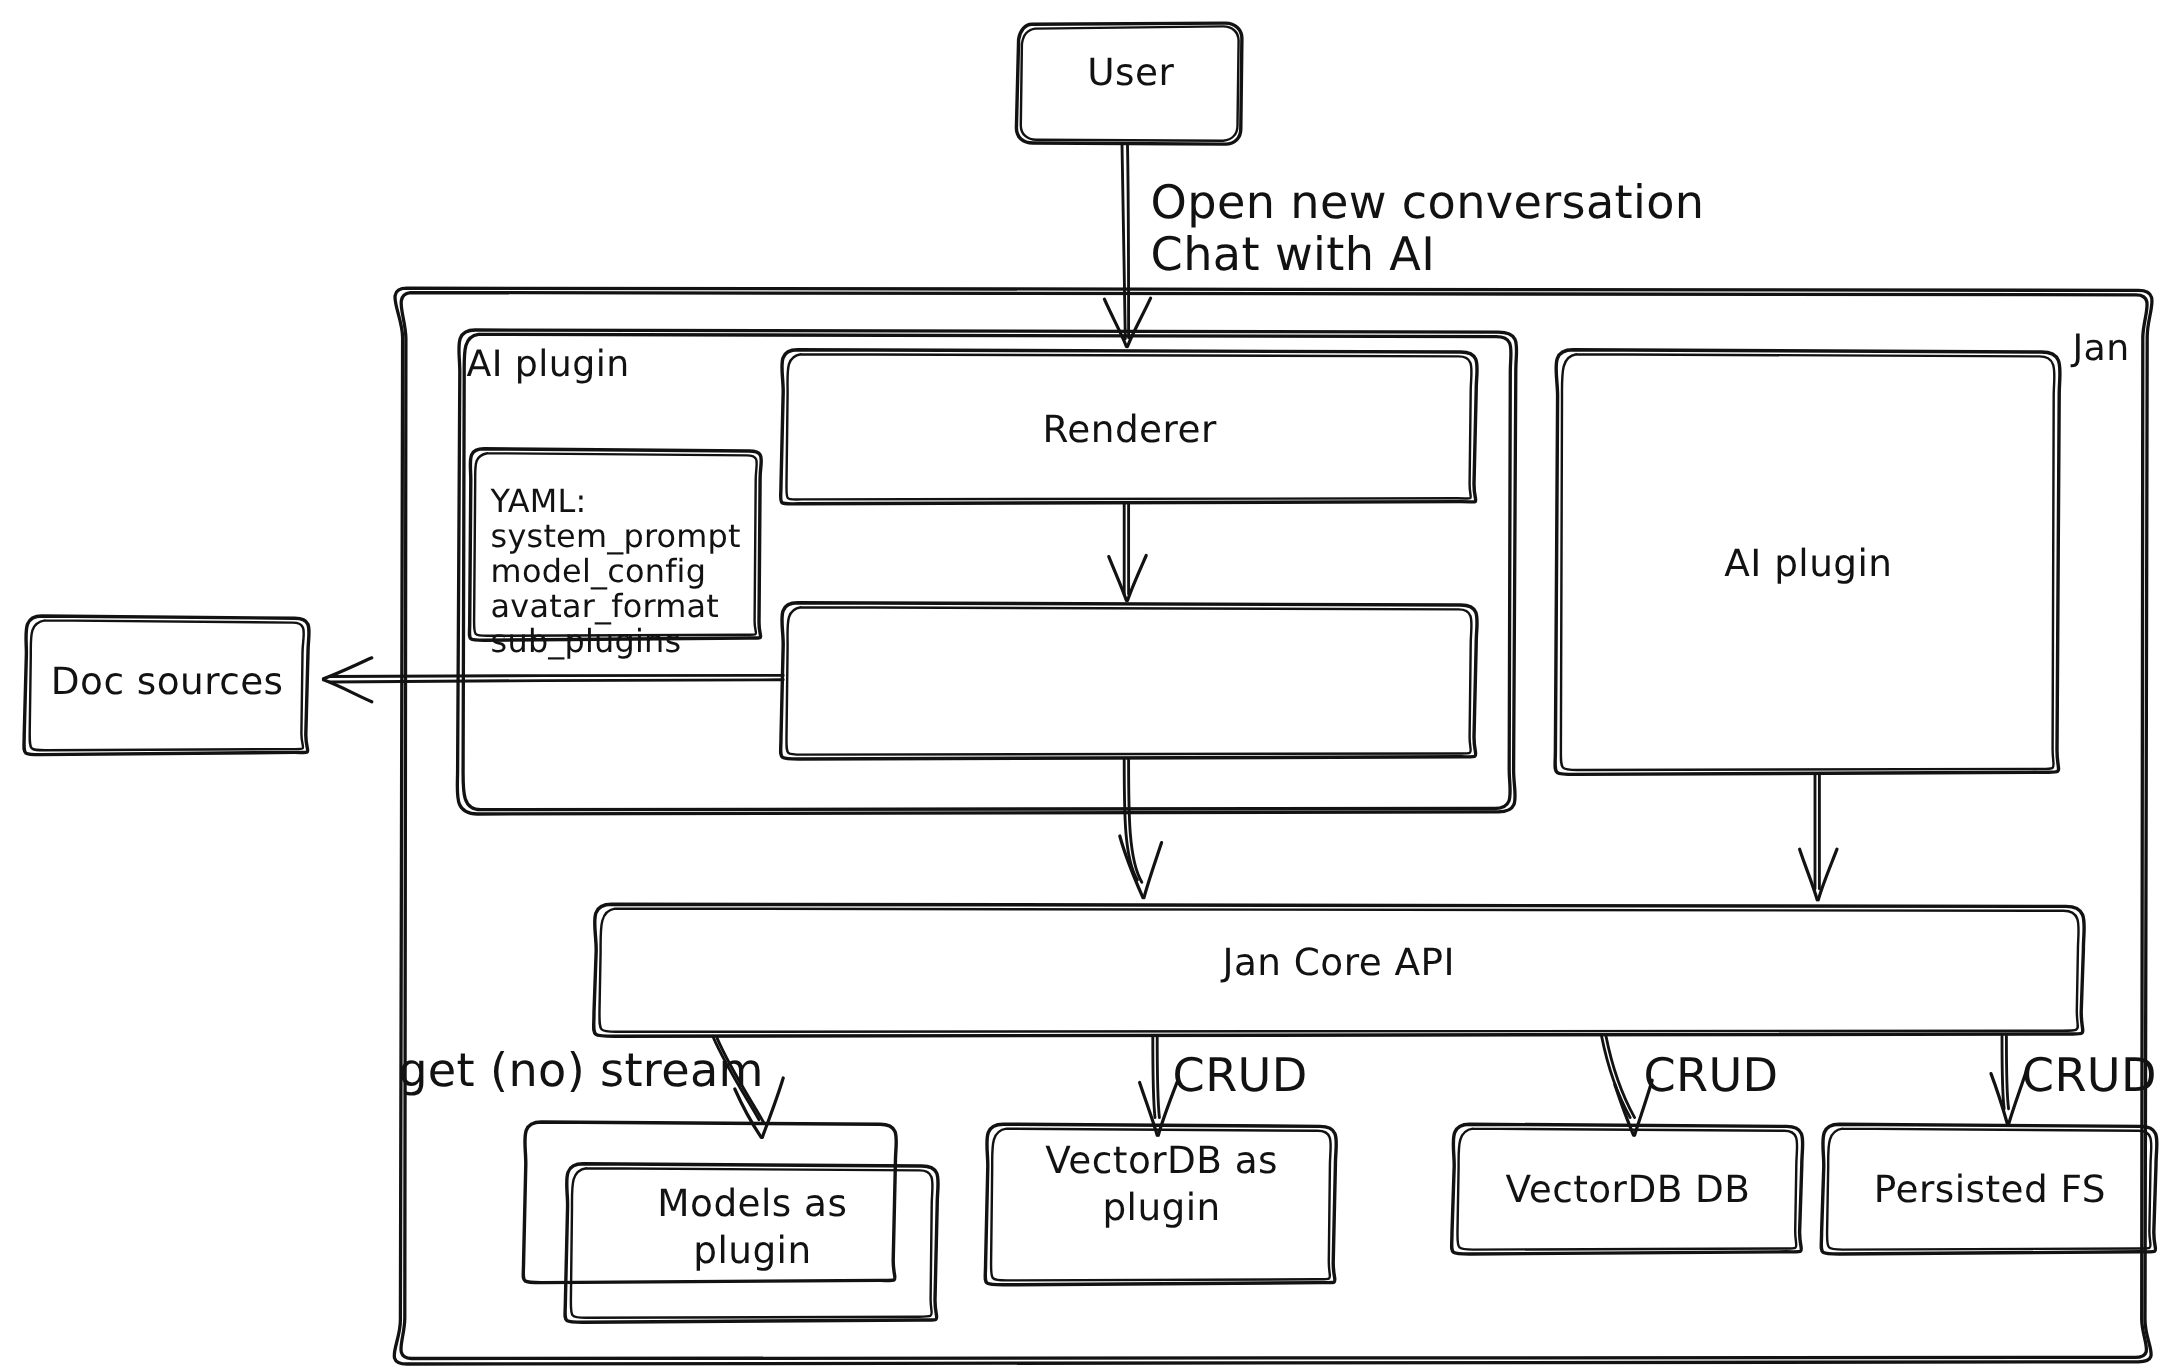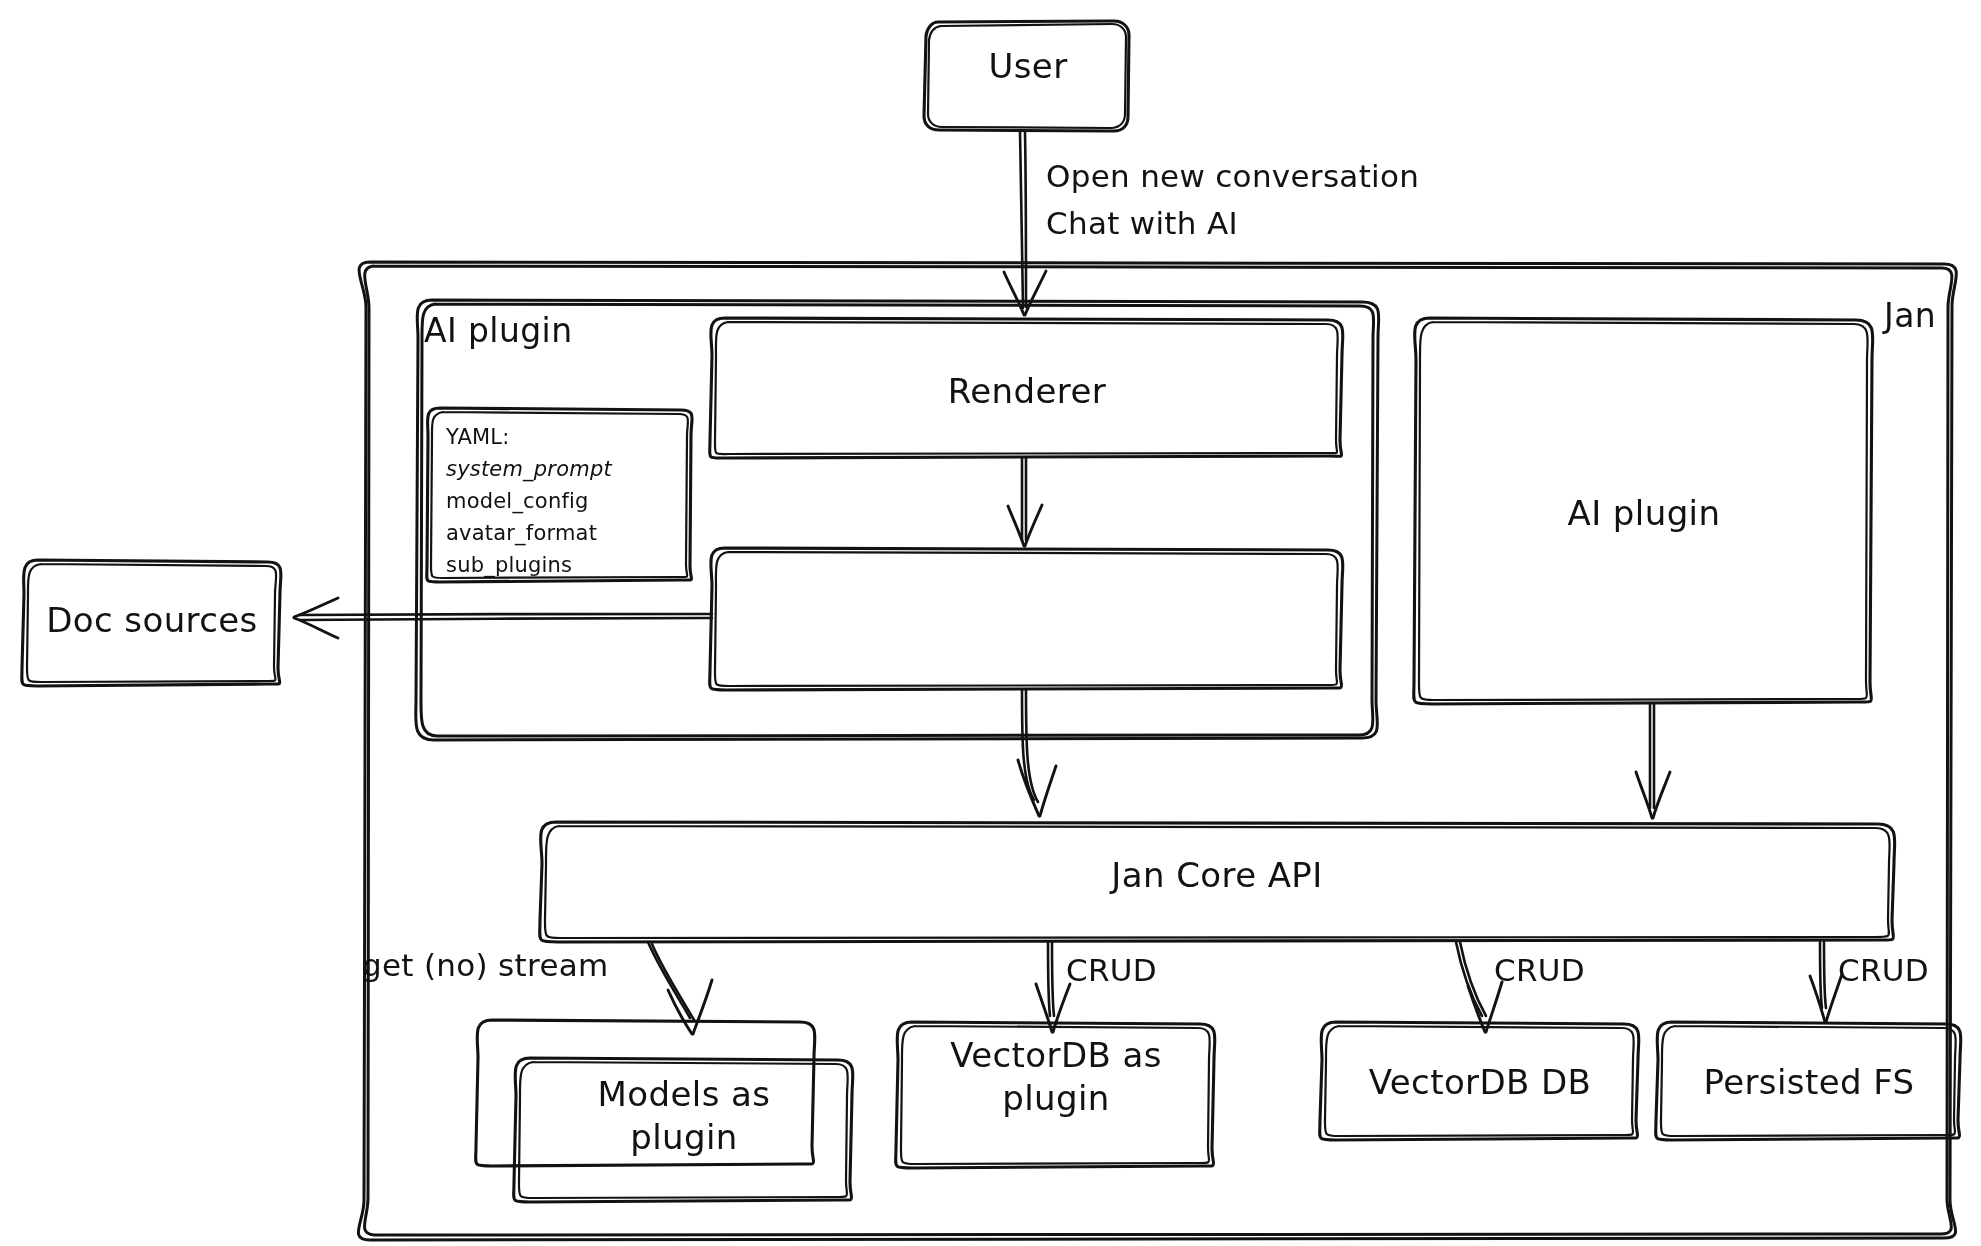--- a/index.html
+++ b/index.html
@@ -33,27 +33,28 @@
   .node-label {
     text-align: center;
     font-size: 34px;
     letter-spacing: 0.4px;
   }
   .container-label {
     font-size: 33px;
     letter-spacing: 0.4px;
   }
   .edge-label {
-    font-size: 31px;
+    font-size: 42px;
     letter-spacing: 0.3px;
   }
   .yaml-label {
-    font-size: 21px;
+    font-size: 29px;
     line-height: 1.42;
     letter-spacing: 0.2px;
+    margin-top: 12px;
   }
   .hit {
     position: absolute;
   }
 </style>
 </head>
 <body>
 
 <div id="canvas">
 
@@ -210,21 +211,21 @@
   <div class="lbl container-label" style="left:1884px; top:281px;margin-top:15px;">Jan</div>
 
   <div class="lbl node-label" style="left:712px; top:371px; width:630px;">Renderer</div>
 
 
   <div class="lbl node-label" style="left:1416px; top:493px; width:456px;">AI plugin</div>
 
   <div class="lbl node-label" style="left:24px; top:600px; width:256px;">Doc sources</div>
 
   <div class="lbl yaml-label" style="left:446px; top:423px;">YAML:</div>
-  <div class="lbl yaml-label" style="left:446px; top:455px;font-style:italic;">system_prompt</div>
+  <div class="lbl yaml-label" style="left:446px; top:455px;">system_prompt</div>
   <div class="lbl yaml-label" style="left:446px; top:487px;">model_config</div>
   <div class="lbl yaml-label" style="left:446px; top:519px;">avatar_format</div>
   <div class="lbl yaml-label" style="left:446px; top:551px;">sub_plugins</div>
 
   <div class="lbl node-label" style="left:542px; top:855px; width:1350px;">Jan Core API</div>
 
   <div class="lbl edge-label" style="left:362px; top:947px;">get (no) stream</div>
 
   <div class="lbl edge-label" style="left:1066px; top:952px;">CRUD</div>
   <div class="lbl edge-label" style="left:1494px; top:952px;">CRUD</div>

